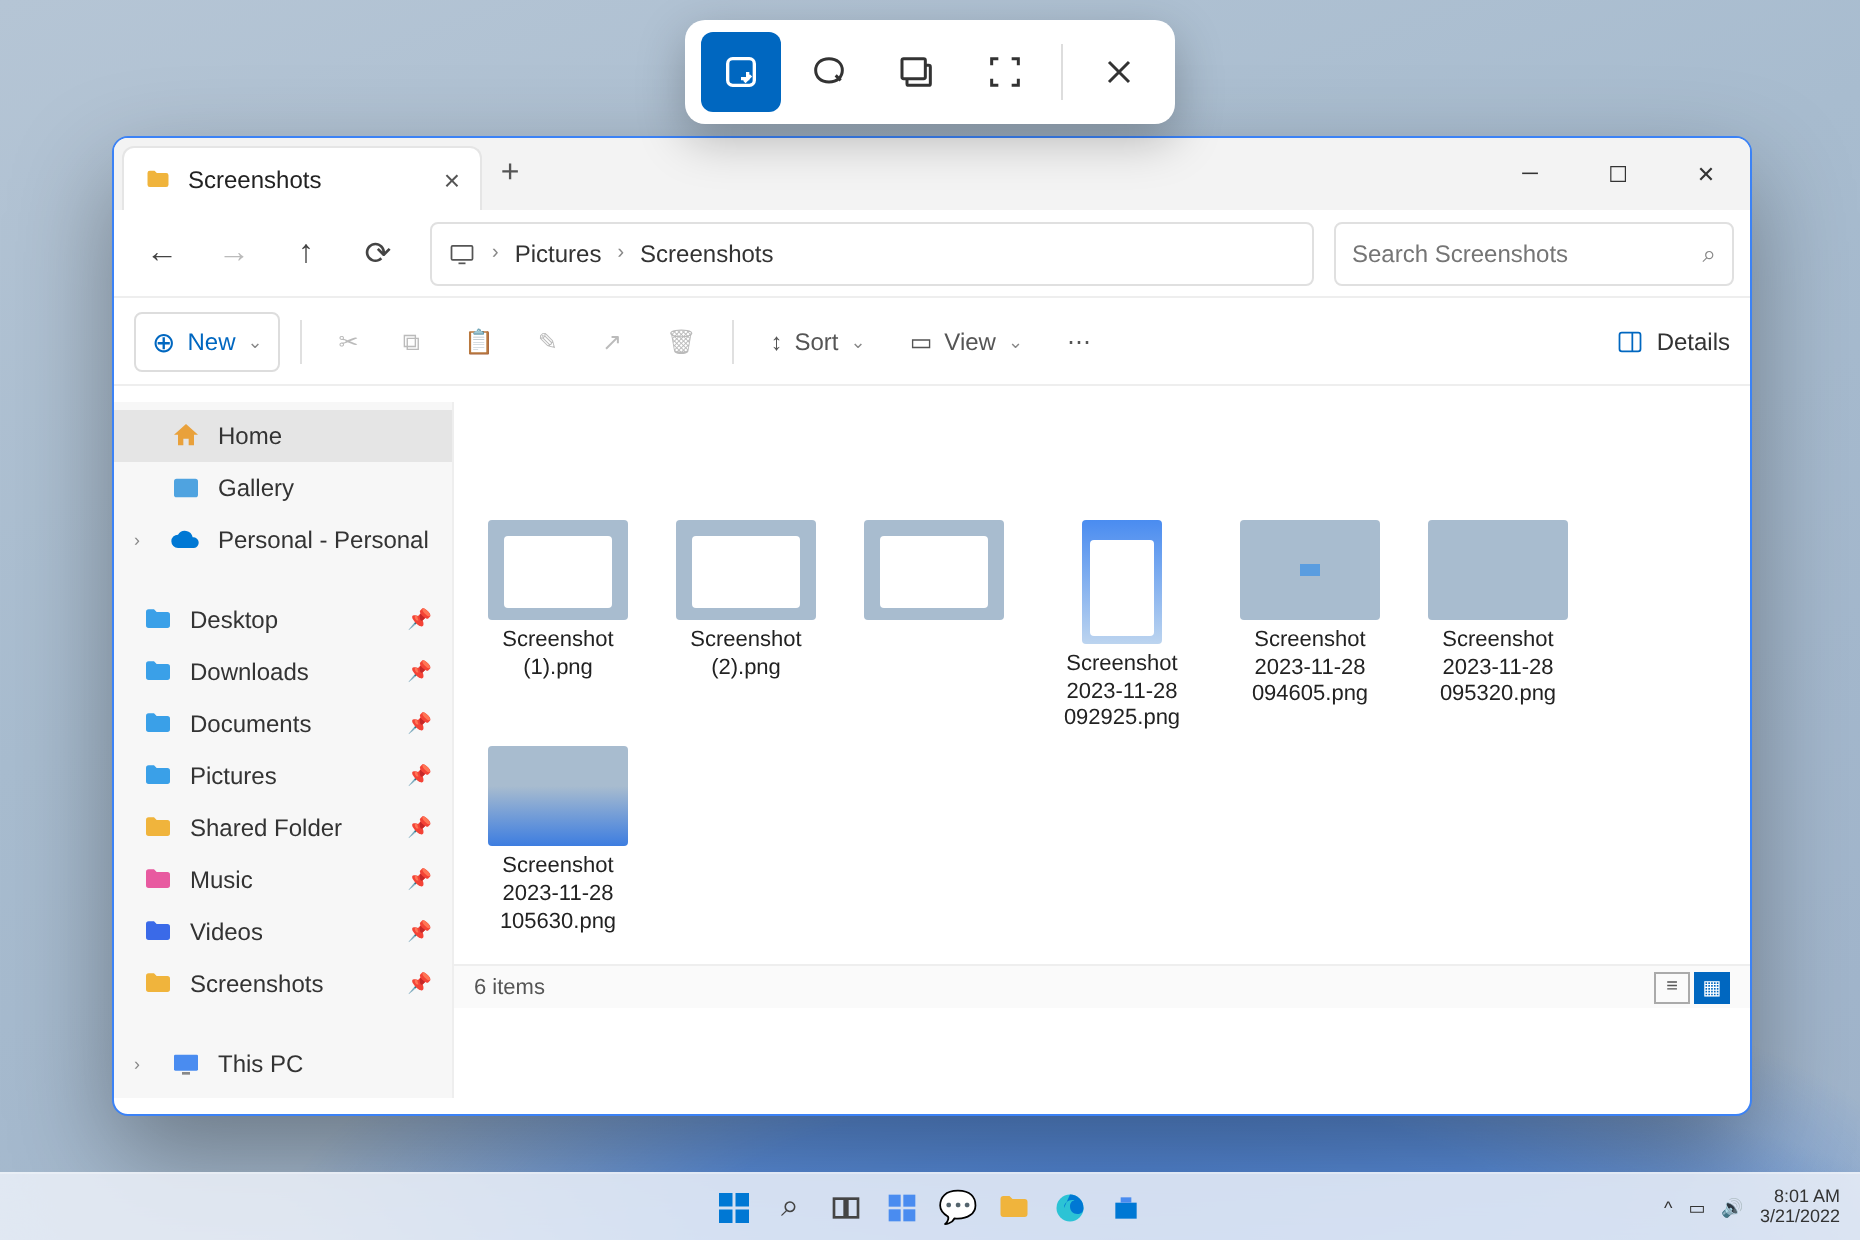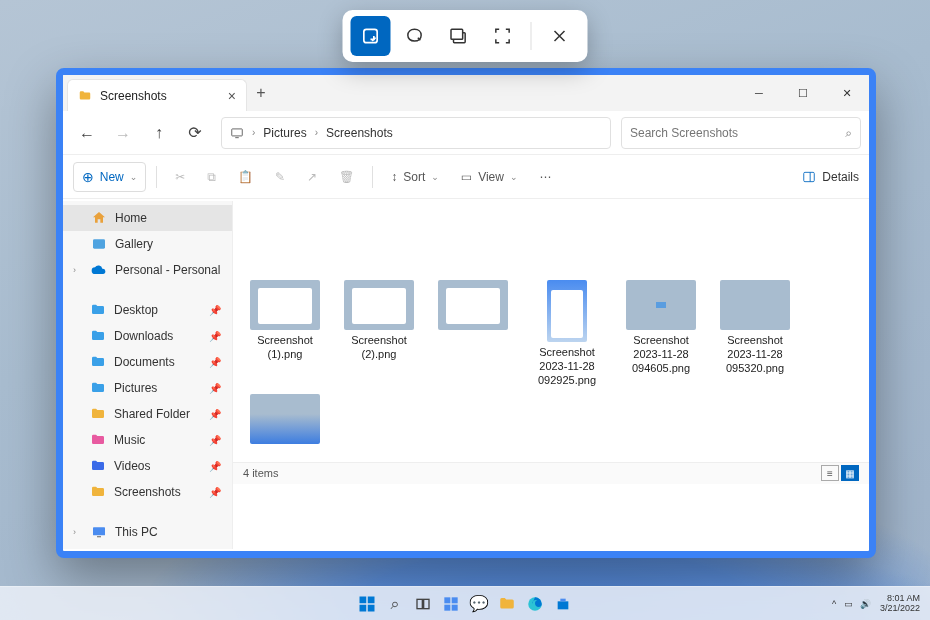--- a/index.html
+++ b/index.html
@@ -26,21 +26,21 @@
   }
   .snip-btn.primary { background: #0067c0; color: #fff; }
   .snip-btn svg { width: 20px; height: 20px; }
   .snip-sep { width: 1px; height: 28px; background: #ddd; margin: 0 4px; }
 
   
   .explorer {
     position: absolute; top: 68px; left: 56px; width: 820px; height: 490px;
     background: #fff; border-radius: 8px; box-shadow: 0 20px 50px rgba(0,0,0,.35);
     display: flex; flex-direction: column; overflow: hidden; z-index: 20;
-    border: 7px solid #3b82f6;
+    border: 1px solid #3b82f6;
   }
   .explorer-header {
     display: flex; flex-direction: column;
   }
   .title-row {
     display: flex; align-items: center; height: 36px; background: #f3f3f3;
     padding-left: 4px;
   }
   .tab {
     display: flex; align-items: center; gap: 8px; padding: 0 10px; height: 32px;
@@ -59,41 +59,41 @@
     display: flex; align-items: center; height: 44px; padding: 0 8px; gap: 4px;
     background: #fff; border-bottom: 1px solid #eee;
   }
   .nav-btn { width: 32px; height: 32px; display:flex; align-items:center; justify-content:center; color:#444; border-radius:4px;}
   .breadcrumb {
     flex: 1; display: flex; align-items: center; gap: 8px; padding: 0 8px; height: 32px;
     border: 1px solid #e0e0e0; border-radius: 4px; font-size: 12px; color: #333; margin: 0 6px;
   }
   .breadcrumb .chev { color: #888; font-size: 10px; }
   .search {
-    width: 240px; height: 32px; border: 1px solid #e0e0e0; border-radius: 4px;
+    width: 200px; height: 32px; border: 1px solid #e0e0e0; border-radius: 4px;
     display: flex; align-items: center; padding: 0 8px; font-size: 12px; color: #888; gap:8px;
   }
   .search input { border:none; outline:none; flex:1; font-size:12px; color:#333; background:transparent;}
 
   .toolbar-row {
     display: flex; align-items: center; height: 44px; padding: 0 10px; gap: 6px;
     background: #fff; border-bottom: 1px solid #eee; font-size: 12px; color: #333;
   }
   .tool-btn { height: 30px; padding: 0 8px; display:flex; align-items:center; gap:6px; border-radius:4px; color:#555;}
   .tool-btn.disabled { color:#bbb; }
   .tool-sep { width:1px; height:22px; background:#e0e0e0; margin:0 4px;}
   .new-btn { color:#0067c0; display:flex; align-items:center; gap:6px; padding:0 8px; border:1px solid #ddd; border-radius:4px; height:30px;}
   .spacer { flex:1; }
   .details-btn { display:flex; align-items:center; gap:6px; color:#333; }
 
   .explorer-body { flex:1; display:flex; overflow:hidden;align-items:center; }
   .sidebar { width:170px; background:#f7f7f7; border-right:1px solid #eee; padding:4px 0; overflow-y:auto; font-size:12px;}
   .side-item { display:flex; align-items:center; gap:8px; padding:5px 10px; color:#333; white-space:nowrap; overflow:hidden;}
   .side-item.active { background:#e5e5e5; }
-  .side-item.indent { padding-left:27px;}
+  .side-item.indent { padding-left:14px;}
   .side-ico { width:16px; height:16px; border-radius:2px; flex-shrink:0; display:flex; align-items:center; justify-content:center; font-size:11px;}
   .pin { margin-left:auto; color:#aaa; font-size:10px;}
   .side-gap { height:14px;}
   .side-caret { width:10px; color:#888; font-size:9px;}
 
   .content { flex:1; display:flex; flex-direction:column; }
   .file-grid { flex:1; padding:14px 10px; display:flex; flex-wrap:wrap; align-content:flex-start; gap:6px 10px; overflow:auto;}
   .file-item { width:84px; display:flex; flex-direction:column; align-items:center; font-size:11px; text-align:center; color:#222; line-height:1.25;}
   .thumb { width:70px; height:50px; background:#a8bccf; border-radius:2px; margin-bottom:4px; position:relative; overflow:hidden;}
   .thumb .inner-win { position:absolute; top:8px; left:8px; right:8px; bottom:6px; background:#fff; border-radius:2px;}
@@ -368,24 +368,25 @@
           <div class="file-item">
             <div class="thumb tiny"></div>
             <span>Screenshot 2023-11-28 094605.png</span>
           </div>
           <div class="file-item">
             <div class="thumb pale"></div>
             <span>Screenshot 2023-11-28 095320.png</span>
           </div>
           <div class="file-item">
             <div class="thumb wave"></div>
+            <span>Screenshot 2023-11-28 105630.png</span>
           </div>
         </div>
       <div class="status-bar">
-        <span>4 items</span>
+        <span>6 items</span>
         <div class="view-toggle">
           <div class="vt">≡</div>
           <div class="vt active">▦</div>
         </div>
       </div>
     </div>
   </div>
 </div>
 
 <div class="taskbar">

